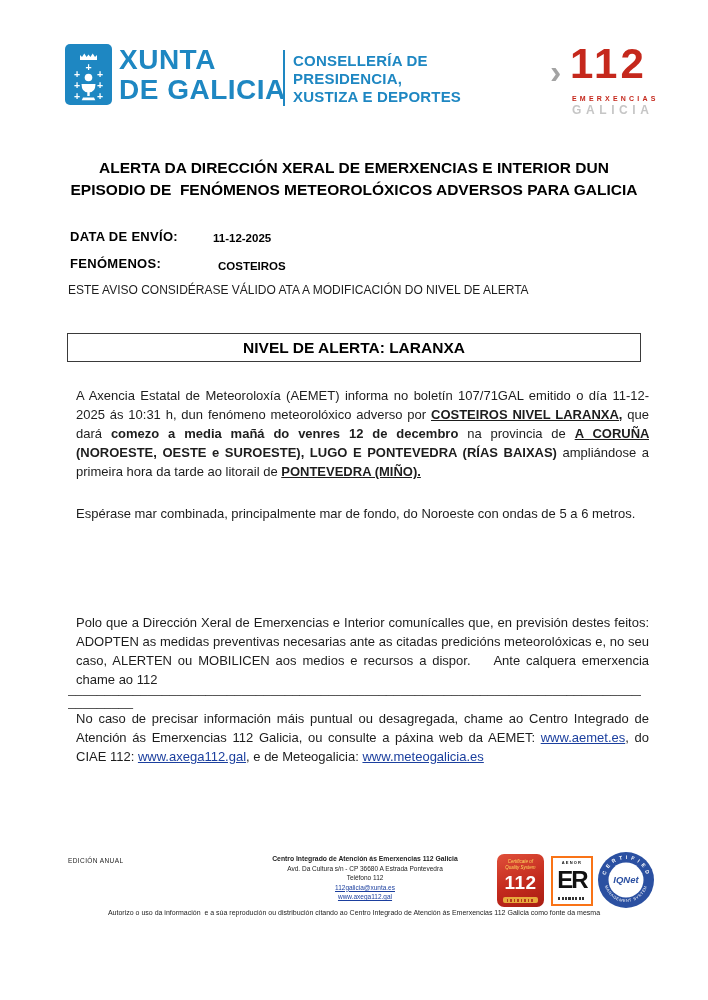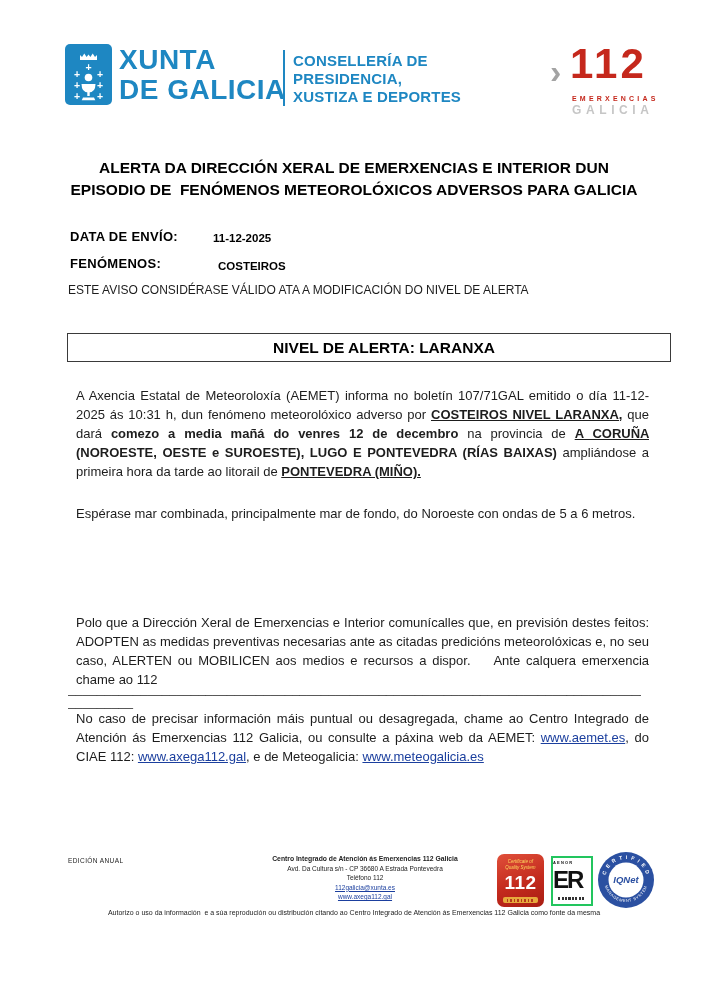--- a/index.html
+++ b/index.html
@@ -23,21 +23,21 @@
   .title{position:absolute;left:64px;top:157px;width:580px;text-align:center;
          font-size:15.5px;line-height:21.5px;font-weight:bold;color:#000;}
   .f-label{position:absolute;left:70px;font-size:13px;font-weight:bold;color:#000;letter-spacing:.3px;}
   .f-value{position:absolute;font-size:11.5px;font-weight:bold;color:#000;}
   .lbl-date{top:229px;} .val-date{left:213px;top:232px;}
   .lbl-type{top:256px;} .val-type{left:218px;top:260px;text-align:right;}
   .validity{position:absolute;left:68px;top:283px;font-size:12px;color:#1d1d1d;}
 
   .alert-box{position:absolute;left:67px;top:333px;width:572px;height:27px;border:1.5px solid #3a3a3a;
              display:flex;align-items:center;justify-content:center;
-             font-size:15.5px;font-weight:bold;color:#000;padding-left:30px;}
+             font-size:15.5px;font-weight:bold;color:#000;}
 
   
   .para{position:absolute;left:76px;width:573px;font-size:13px;line-height:19px;text-align:justify;}
   .p1{top:386px;} .p2{top:504px;text-align:left;} .p3{top:613px;}
   .sep{position:absolute;left:68px;width:573px;font-size:13px;color:#333;
        white-space:nowrap;overflow:hidden;}
   .sep1{top:681px;} .sep2{top:694px;}
   .p4{top:709px;}
   .para .b{font-weight:bold;}
   .para .u{text-decoration:underline;}
@@ -52,21 +52,21 @@
 
   .badge112{position:absolute;left:497px;top:854px;width:47px;height:53px;border-radius:7px;
             background:linear-gradient(160deg,#e0503a 0%,#c32a1d 55%,#a81d12 100%);}
   .b112-top{padding-top:5px;text-align:center;font-size:4.5px;line-height:5.5px;
             color:#ffd95e;font-style:italic;}
   .b112-num{text-align:center;font-size:19px;font-weight:bold;color:#fff;margin-top:2px;letter-spacing:.5px;}
   .b112-band{position:absolute;left:6px;right:6px;bottom:4px;height:6px;background:#e7a93c;border-radius:2px;
              background-image:repeating-linear-gradient(90deg,rgba(170,30,18,.8) 0 1.5px,transparent 1.5px 3.5px);
              background-size:80% 3px;background-repeat:no-repeat;background-position:center;}
   .badgeER{position:absolute;left:551px;top:856px;width:42px;height:50px;background:#fff;
-           border:2px solid #22c55e;box-sizing:border-box;}
+           border:2px solid #f97316;box-sizing:border-box;text-align:center;}
   .er-top{font-size:4px;letter-spacing:1.2px;color:#111;margin-top:2px;font-weight:bold;}
   .er-big{font-size:24px;font-weight:bold;color:#111;line-height:30px;letter-spacing:-2px;}
   .er-bot{height:3px;margin:2px 5px 0;
           background:repeating-linear-gradient(90deg,#333 0 2px,transparent 2px 3.5px);}
   .iqnet{position:absolute;left:597px;top:851px;width:58px;height:58px;}
   .iqnet text{font-family:"Liberation Sans",sans-serif;}
 
   .auth{position:absolute;left:0;top:909px;width:708px;text-align:center;font-size:7px;color:#222;}
 </style>
 </head>

